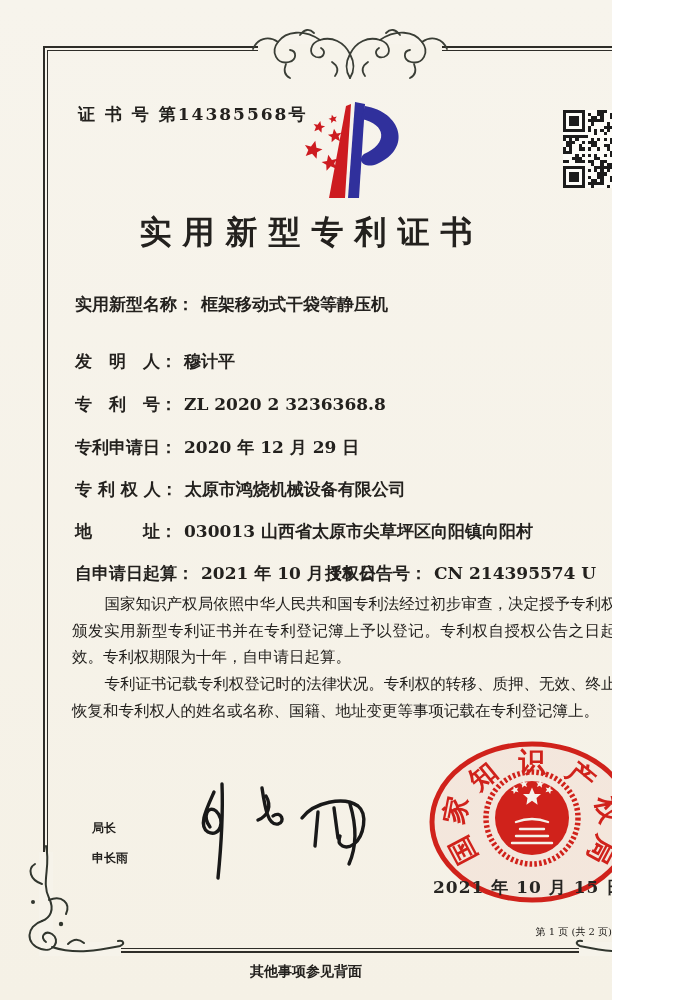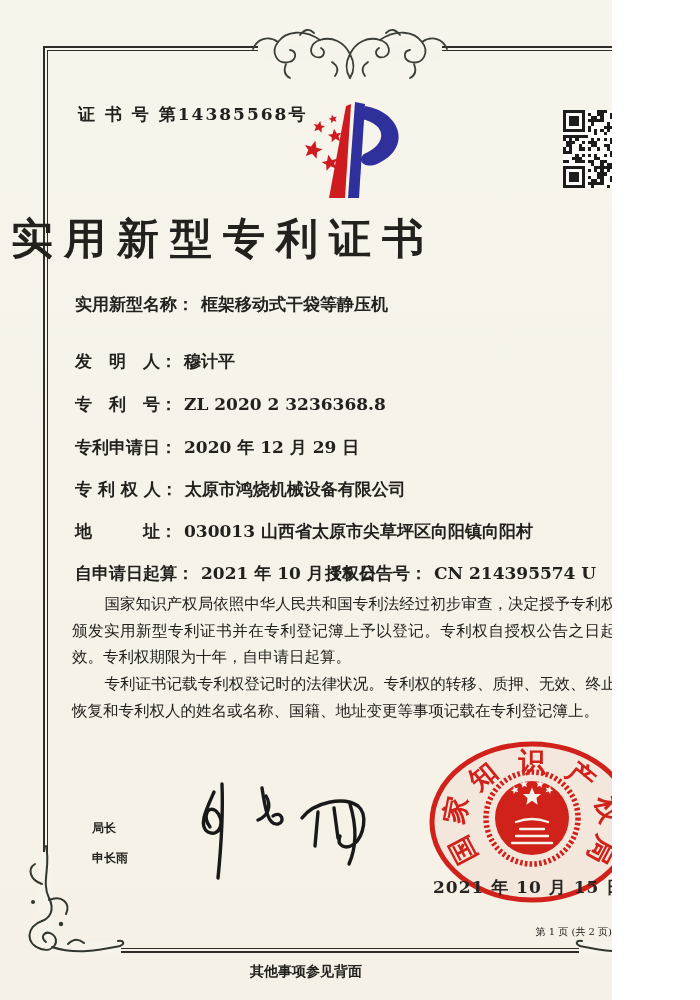--- a/index.html
+++ b/index.html
@@ -8,22 +8,22 @@
     background:linear-gradient(180deg,#f7f4ec 0%,#f5f1e6 100%);
     font-family:"DejaVu Serif","Liberation Serif",serif;
     color:#23211e;
   }
   .frame{position:absolute;left:43px;top:46px;width:614px;height:903px;border:2.5px solid #2e2d28;}
   .frame-inner{position:absolute;inset:2px;border:1px solid #2e2d28;}
   .ornament{position:absolute;pointer-events:none;}
   .cert-no{position:absolute;left:78px;top:103px;font-size:17px;font-weight:600;letter-spacing:2px;}
   .logo{position:absolute;left:283px;top:94px;width:140px;height:110px;}
   .qr{position:absolute;left:563px;top:110px;width:78px;height:78px;background:#fdfcf8;}
-  .title{position:absolute;left:0;top:211px;width:100%;text-align:left;
-         font-size:42px;font-weight:700;letter-spacing:11px;text-indent:11px;}
+  .title{position:absolute;left:0;top:211px;width:100%;text-align:center;
+         font-size:32px;font-weight:700;letter-spacing:11px;text-indent:11px;}
   .fields{position:absolute;left:75px;top:0;width:560px;font-size:17px;font-weight:600;}
   .frow{position:absolute;left:0;white-space:nowrap;}
   .frow .val{margin-left:7px;font-weight:600;}
   .pair2{position:absolute;left:250px;top:0;white-space:nowrap;}
   .body-text{position:absolute;left:72px;top:591px;width:560px;font-size:15.5px;
              line-height:1.72;text-align:justify;font-weight:500;}
   .body-text p{margin:0;text-indent:2.1em;}
   .officer{position:absolute;left:92px;font-size:12px;font-weight:600;}
   .sig{position:absolute;left:180px;top:780px;width:200px;height:105px;}
   .seal{position:absolute;left:426px;top:738px;width:212px;height:168px;}

